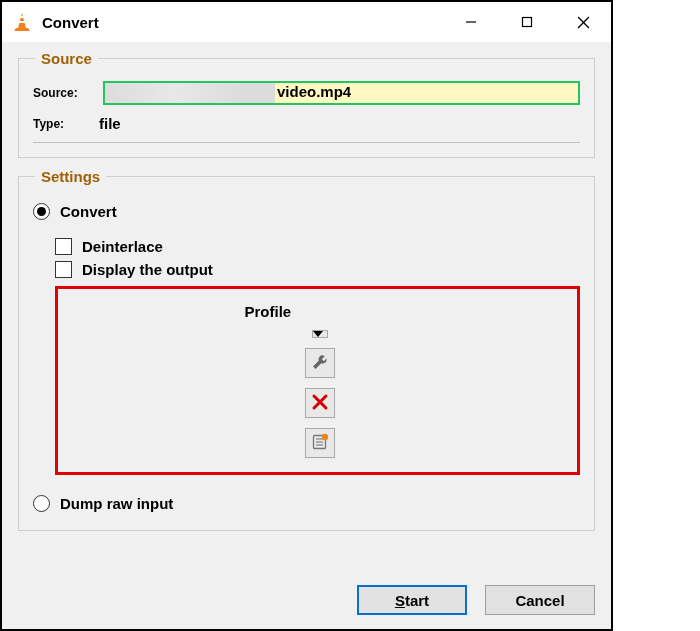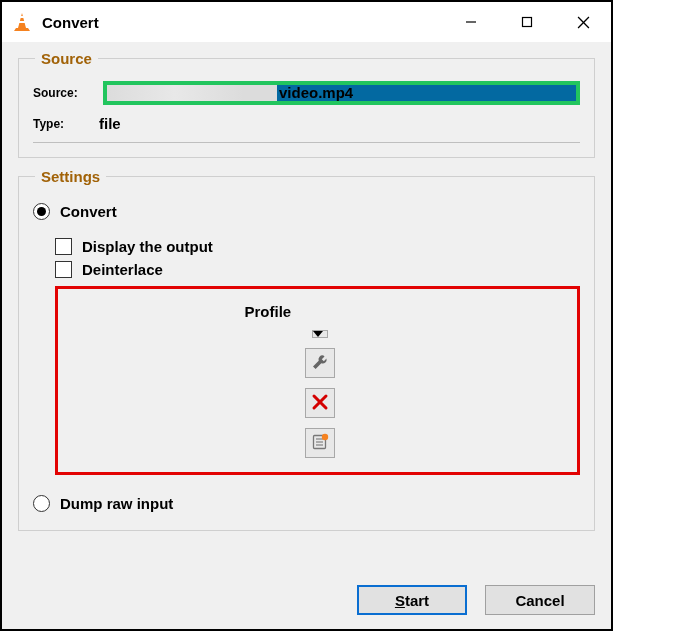--- a/index.html
+++ b/index.html
@@ -54,23 +54,23 @@
     margin-left: 2px;
     color: #a16207;
   }
   
   .row { display: flex; align-items: center; }
   .src-row { gap: 8px; margin-bottom: 10px; }
   .label { font-size: 12px; }
   .src-input {
     flex: 1;
     height: 24px;
-    border: 4px solid #22c55e;
-    background: #0369a1;
-    display: flex; align-items: flex-end;
+    border: 2px solid #22c55e;
+    background: #fef9c3;
+    display: flex; align-items: flex-start;
     font-size: 15px;
   }
   .src-input .blur {
     width: 170px; height: 100%;
     background: linear-gradient(90deg, #dcdcdc, #e8e8e8 40%, #dcdcdc 80%);
     filter: blur(0.3px);
   }
   .src-input .visible { padding: 0 2px; color: #000; }
   .type-row { gap: 20px; margin-bottom: 10px; }
   hr.sep { border: none; border-top: 1px solid #bfbfbf; margin: 4px 0 0 0; }
@@ -198,25 +198,25 @@
       <legend>Settings</legend>
 
       <div class="radio-row">
         <span class="radio checked"></span>
         <span>Convert</span>
       </div>
 
       <div class="sub">
         <div class="cb-row">
           <span class="checkbox"></span>
-          <span>Display the output</span>
+          <span>Deinterlace</span>
         </div>
         <div class="cb-row">
           <span class="checkbox"></span>
-          <span>Deinterlace</span>
+          <span>Display the output</span>
         </div>
 
         <div class="highlight">
           <span class="profile-label">Profile</span>
           <div class="combo">
             <span></span>
             <span class="caret"></span>
           </div>
           <div class="iconbtn">
             <span>

